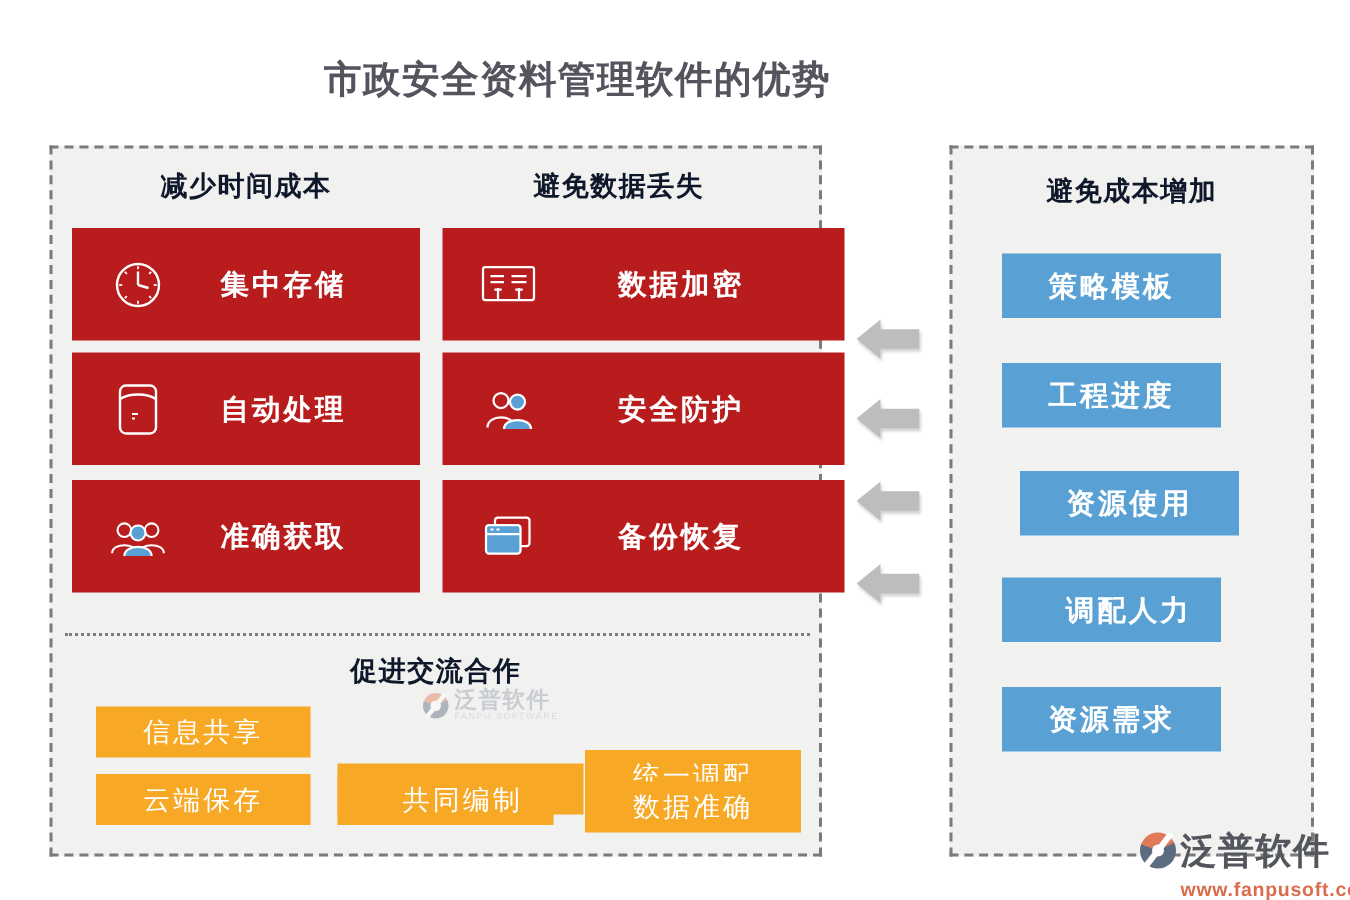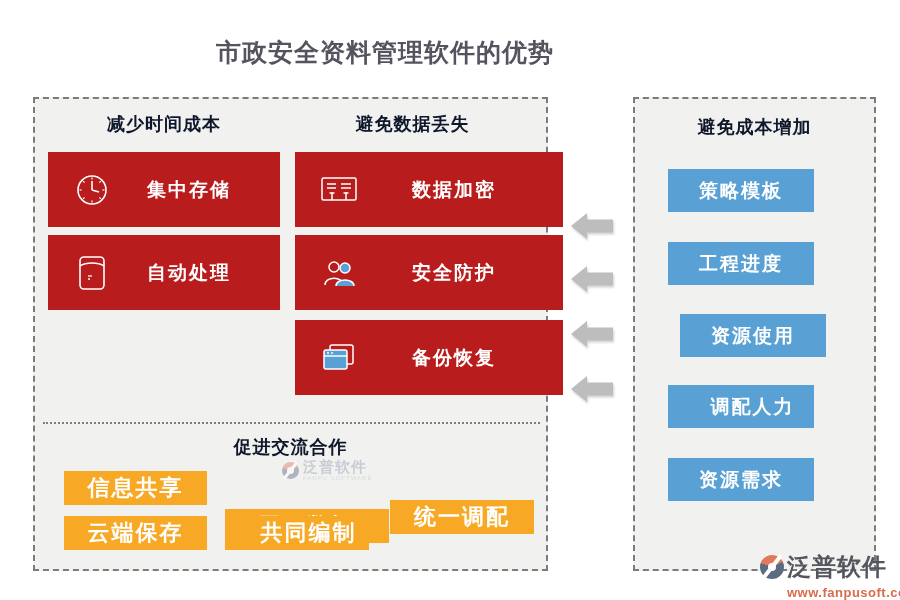--- a/index.html
+++ b/index.html
@@ -44,21 +44,21 @@
   }
 
   .dotted-sep {
     position:absolute; left:8px; top:323px; width:497px;
     border-top:2px dotted #7d7d7d;
   }
 
   .orange-btn {
     position:absolute; height:34px; background:#f7a824;
     display:flex; align-items:center; justify-content:center;
-    color:#ffffff; font-size:22px; font-weight:bold; letter-spacing:2px;text-align:center;
+    color:#ffffff; font-size:18px; font-weight:normal; letter-spacing:2px;text-align:center;
   }
   .ob1 { left:29px;  top:372px; width:143px; }
   .ob2 { left:190px; top:386px; width:164px;margin-top:24px; }
   .ob3 { left:355px; top:377px; width:144px;margin-top:24px; }
   .ob4 { left:29px;  top:417px; width:143px; }
   .ob5 { left:190px; top:417px; width:144px;padding-left:23px; }
   .ob6 { left:355px; top:422px; width:144px; }
 
   .blue-btn {
     position:absolute; left:33px; width:146px; height:43px; background:#59a1d4;
@@ -141,20 +141,33 @@
         <svg width="32" height="38" viewBox="0 0 32 38" fill="none" stroke="#ffffff" stroke-width="1.6">
           <rect x="4" y="3" width="24" height="32" rx="4"></rect>
           <path d="M4 12 C 10 8, 22 8, 28 12"></path>
           <line x1="12" y1="22" x2="16" y2="22" stroke-width="1.3"></line>
           <line x1="12" y1="25" x2="14" y2="25" stroke-width="1.3"></line>
         </svg>
       </span>
       <span class="label">自动处理</span>
     </div>
 
+    <div class="feature-box fb-c1 fb-r3">
+      <span class="icon">
+        <svg width="44" height="32" viewBox="0 0 44 32" fill="none" stroke="#ffffff" stroke-width="1.5">
+          <circle cx="12" cy="11" r="5"></circle>
+          <path d="M3 28 C 3 20, 21 20, 21 28"></path>
+          <circle cx="32" cy="11" r="5"></circle>
+          <path d="M23 28 C 23 20, 41 20, 41 28"></path>
+          <circle cx="22" cy="13" r="5.5" fill="#59a1d4"></circle>
+          <path d="M12 30 C 12 21, 32 21, 32 30" fill="#59a1d4"></path>
+        </svg>
+      </span>
+      <span class="label">准确获取</span>
+    </div>
 
     <div class="feature-box fb-c2 fb-r1">
       <span class="icon">
         <svg width="40" height="32" viewBox="0 0 40 32" fill="none" stroke="#ffffff" stroke-width="1.5">
           <rect x="3" y="4" width="34" height="22" rx="1.5"></rect>
           <line x1="8" y1="10" x2="17" y2="10"></line>
           <line x1="8" y1="14" x2="17" y2="14"></line>
           <line x1="22" y1="10" x2="32" y2="10"></line>
           <line x1="22" y1="14" x2="32" y2="14"></line>
           <line x1="13" y1="18" x2="13" y2="26"></line>
@@ -193,20 +206,21 @@
 
     <div class="dotted-sep"></div>
 
     <div class="section-header">促进交流合作</div>
 
     <div class="orange-btn ob1">信息共享</div>
     <div class="orange-btn ob2">工程数据</div>
     <div class="orange-btn ob3">统一调配</div>
     <div class="orange-btn ob4">云端保存</div>
     <div class="orange-btn ob5">共同编制</div>
+    <div class="orange-btn ob6">数据准确</div>
 
     <div class="watermark">
       <span class="logo-disc small"></span>
       <span class="wm-text">
         <div class="wm-brand">泛普软件</div>
         <div class="wm-sub">FANPU SOFTWARE</div>
       </span>
     </div>
   </div>
 

